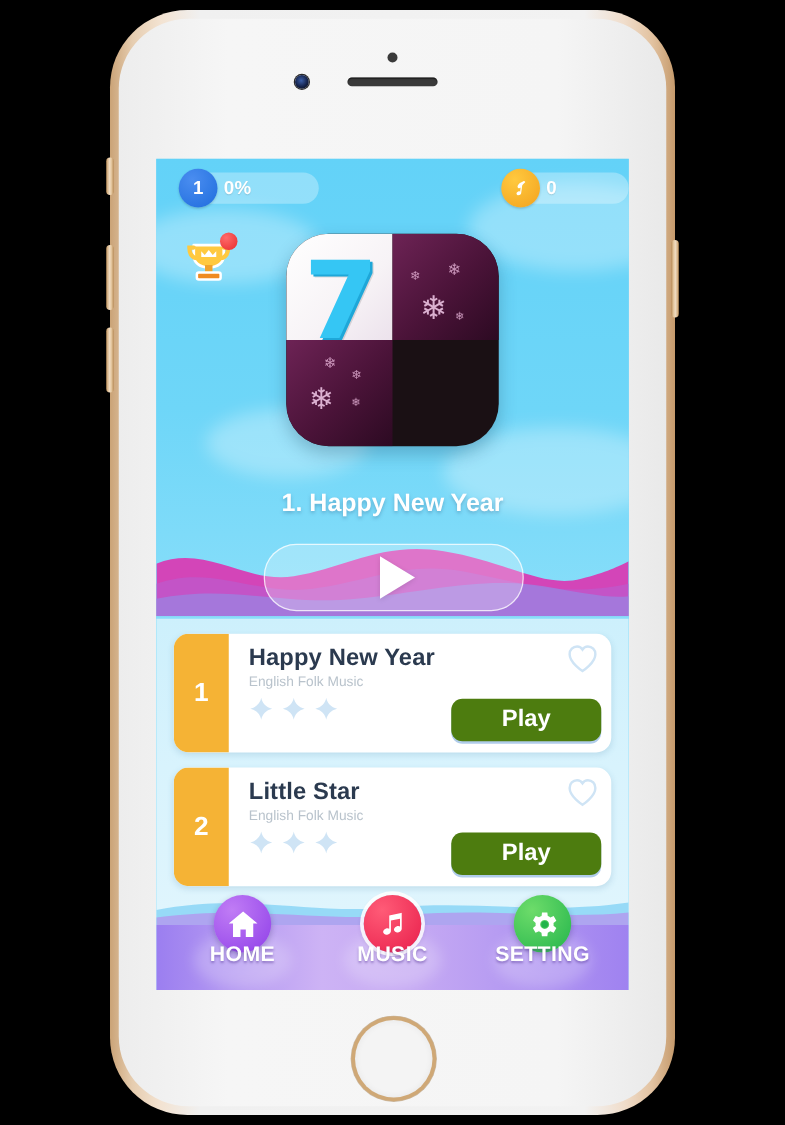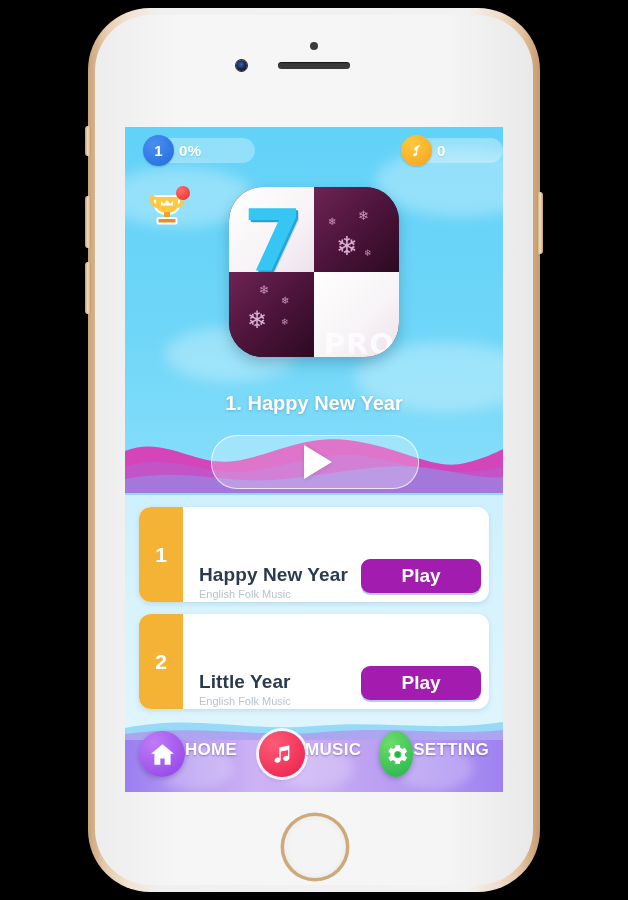--- a/index.html
+++ b/index.html
@@ -108,37 +108,37 @@
 
   
   .listarea{position:absolute;left:0;top:368px;width:100%;bottom:0;z-index:4;
             background:linear-gradient(180deg,#cdf0fc 0%,#d8f3fd 40%,#e3f6fd 100%);}
 
   .songrow{position:relative;margin:12px 14px 0 14px;height:95px;border-radius:12px;
            background:#fff;display:flex;overflow:hidden;
            box-shadow:0 2px 5px rgba(60,120,160,.18);cursor:pointer;}
   .rownum{width:44px;flex:none;background:#f5b335;color:#fff;font-size:21px;font-weight:bold;
           display:flex;align-items:center;justify-content:center;}
-  .rowbody{flex:1;position:relative;padding:9px 12px 0 16px;margin-top:48px;}
+  .rowbody{flex:1;position:relative;padding:9px 12px 0 16px;}
   .rowtitle{font-size:19px;font-weight:bold;color:#2b3a4f;letter-spacing:.1px;}
   .rowsub{font-size:11px;color:#b9c3cc;margin-top:2px;}
   .stars{margin-top:5px;display:flex;gap:6px;}
   .heart-ic{position:absolute;right:10px;top:8px;cursor:pointer;}
   .playsm{position:absolute;right:8px;bottom:9px;width:120px;height:34px;border-radius:9px;
-          background:#a21caf;color:#fff;font-size:19px;font-weight:bold;
+          background:#4d7c0f;color:#fff;font-size:19px;font-weight:bold;
           display:flex;align-items:center;justify-content:center;cursor:pointer;
           box-shadow:0 2px 0 rgba(30,110,195,.35);}
 
   
   .navbar{position:absolute;left:0;bottom:0;width:100%;height:52px;z-index:8;
           background:linear-gradient(90deg,#9b7ef0 0%,#b79cf2 18%,#cdb3f5 35%,#c5a9f3 55%,#b79cf2 72%,#9f82f0 100%);}
   .navwave{position:absolute;left:0;bottom:52px;width:100%;height:30px;z-index:7;}
   .navwave svg{display:block;width:100%;height:100%;}
   .navitem{position:absolute;bottom:0;width:110px;height:76px;z-index:9;cursor:pointer;
-           display:flex;flex-direction:row;align-items:center;}
+           display:flex;flex-direction:column;align-items:center;}
   .n1{left:14px;} .n2{left:134px;} .n3{left:254px;}
   .navcircle{width:46px;height:46px;border-radius:50%;display:flex;align-items:center;
              justify-content:center;box-shadow:0 2px 5px rgba(40,30,90,.3);}
   .c-home{background:radial-gradient(circle at 32% 26%,#c07cf5,#8f3fe8);}
   .c-music{background:radial-gradient(circle at 32% 26%,#ff5b77,#e81e4a);
            box-shadow:0 0 0 3px rgba(255,255,255,.85),0 2px 5px rgba(40,30,90,.3);}
   .c-set{background:radial-gradient(circle at 32% 26%,#6ddc6a,#23b44b);}
   .navlabel{margin-top:-8px;color:#fff;font-size:17px;font-weight:bold;letter-spacing:.3px;
             text-shadow:0 1px 2px rgba(70,40,140,.45);}
   .navglow{position:absolute;bottom:2px;left:50%;transform:translateX(-50%);
@@ -210,23 +210,20 @@
         <span class="flake" style="left:14px;top:30px;font-size:10px;">❄</span>
         <span class="flake" style="left:22px;top:46px;font-size:26px;color:rgba(245,205,235,.85);">❄</span>
         <span class="flake" style="left:50px;top:62px;font-size:9px;">❄</span>
       </div>
       <div class="tile t-dark">
         <span class="flake" style="left:30px;top:12px;font-size:12px;">❄</span>
         <span class="flake" style="left:52px;top:24px;font-size:10px;">❄</span>
         <span class="flake" style="left:18px;top:36px;font-size:24px;color:rgba(245,205,235,.85);">❄</span>
         <span class="flake" style="left:52px;top:46px;font-size:9px;">❄</span>
       </div>
-      <div class="tile t-white">
-        <span class="pro">PRO</span>
-      </div>
     </div>
 
     <div class="songtitle">1. Happy New Year</div>
 
     <div class="waveband">
       <svg viewBox="0 0 378 66" preserveAspectRatio="none" aria-hidden="true">
         <path d="M0,24 C40,8 70,40 110,34 C150,28 180,6 230,14 C280,22 310,44 340,36 C360,31 370,26 378,22 L378,66 L0,66 Z" fill="#d345b8"></path>
         <path d="M0,40 C45,24 80,50 125,44 C170,38 200,22 245,30 C290,38 320,52 378,40 L378,66 L0,66 Z" fill="#bf57c9" opacity=".85"></path>
         <path d="M0,52 C60,40 100,58 160,52 C220,46 260,34 310,42 C340,47 362,52 378,50 L378,66 L0,66 Z" fill="#9d7fe0" opacity=".8"></path>
       </svg>
@@ -259,21 +256,21 @@
               <path d="M12 20S2.5 14 2.5 7.6C2.5 4.4 4.9 2 8 2c2 0 3.3 1.1 4 2.2C12.7 3.1 14 2 16 2c3.1 0 5.5 2.4 5.5 5.6C21.5 14 12 20 12 20z" fill="none" stroke="#cfe4f5" stroke-width="1.8"></path>
             </svg>
           </div>
           <div class="playsm">Play</div>
         </div>
       </div>
 
       <div class="songrow">
         <div class="rownum">2</div>
         <div class="rowbody">
-          <div class="rowtitle">Little Year</div>
+          <div class="rowtitle">Little Star</div>
           <div class="rowsub">English Folk Music</div>
           <div class="stars">
             <svg width="20" height="20" viewBox="0 0 24 24">
                 <path d="M12 1.5c.9 5 4.6 9.2 10.5 10.5C16.6 13.3 12.9 17.5 12 22.5c-.9-5-4.6-9.2-10.5-10.5C7.4 10.7 11.1 6.5 12 1.5z" fill="#cfe4f5"></path>
               </svg>
             <svg width="20" height="20" viewBox="0 0 24 24">
                 <path d="M12 1.5c.9 5 4.6 9.2 10.5 10.5C16.6 13.3 12.9 17.5 12 22.5c-.9-5-4.6-9.2-10.5-10.5C7.4 10.7 11.1 6.5 12 1.5z" fill="#cfe4f5"></path>
               </svg>
             <svg width="20" height="20" viewBox="0 0 24 24">
                 <path d="M12 1.5c.9 5 4.6 9.2 10.5 10.5C16.6 13.3 12.9 17.5 12 22.5c-.9-5-4.6-9.2-10.5-10.5C7.4 10.7 11.1 6.5 12 1.5z" fill="#cfe4f5"></path>

